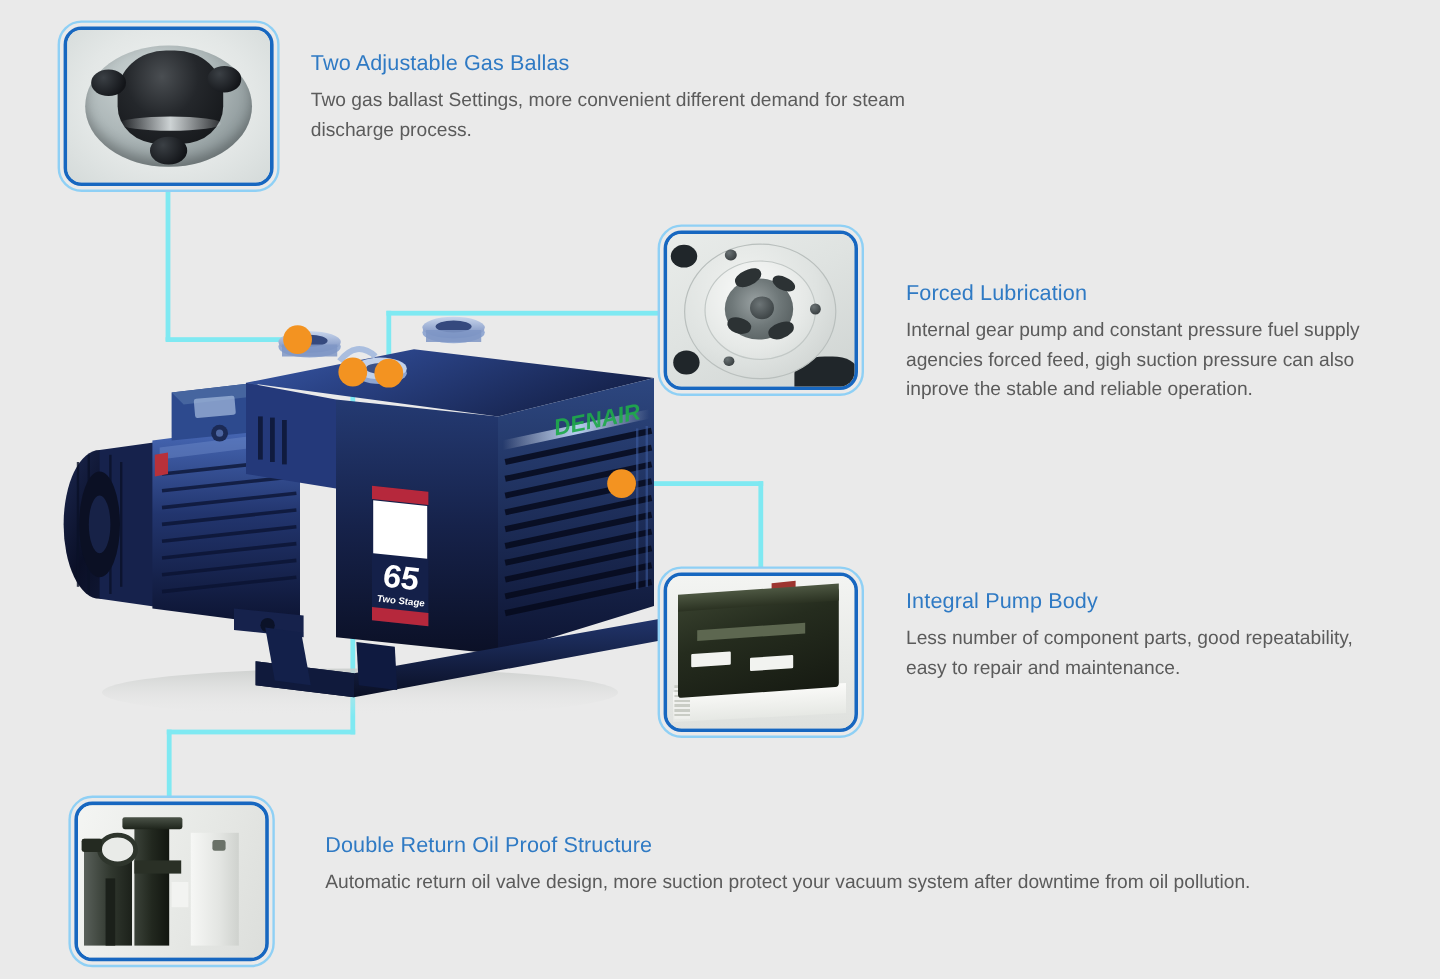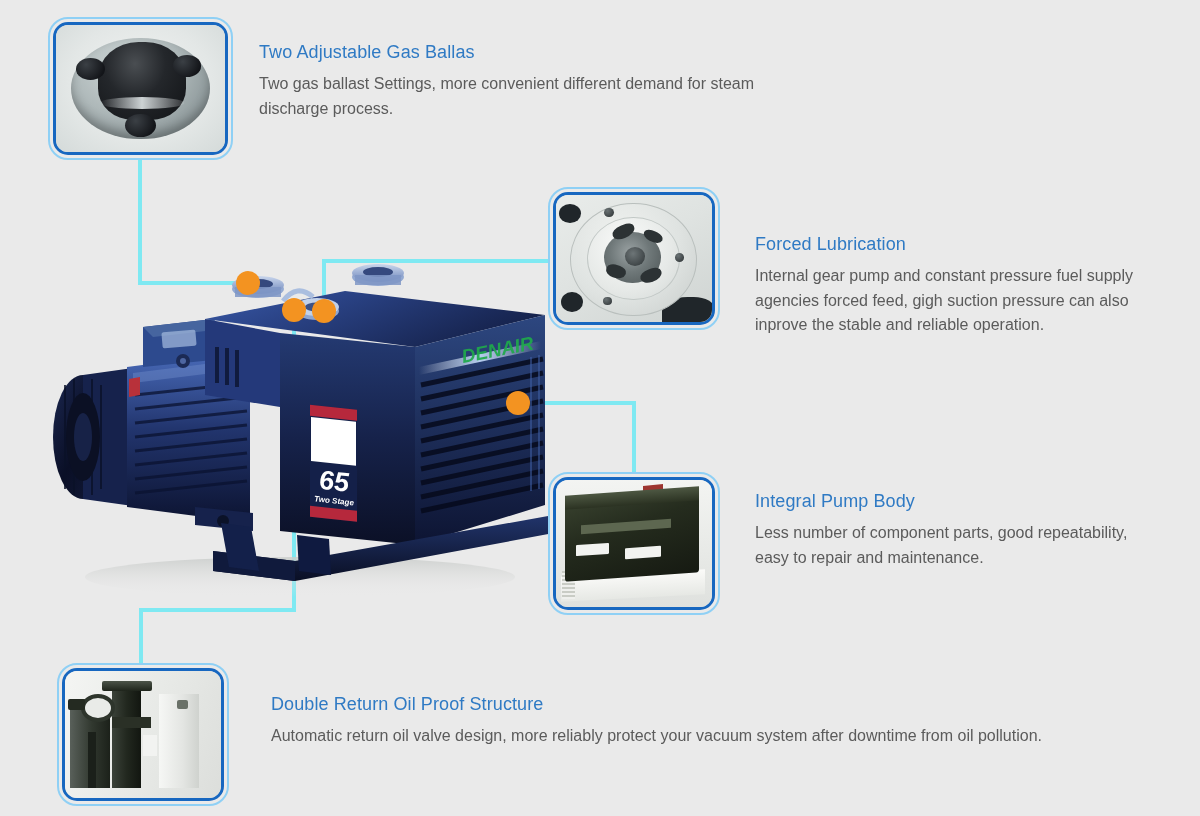--- a/index.html
+++ b/index.html
@@ -496,14 +496,14 @@
   <p>Internal gear pump and constant pressure fuel supply agencies forced feed, gigh suction pressure can also inprove the stable and reliable operation.</p>
 </div>
 
 <div class="block" style="left:755px; top:492px; width:380px;">
   <h3>Integral Pump Body</h3>
   <p>Less number of component parts, good repeatability, easy to repair and maintenance.</p>
 </div>
 
 <div class="block" style="left:271px; top:695px; width:880px;">
   <h3>Double Return Oil Proof Structure</h3>
-  <p>Automatic return oil valve design, more reliably protect your vacuum system after downtime from oil pollution.</p>
+  <p>Automatic return oil valve design, more suction protect your vacuum system after downtime from oil pollution.</p>
 </div>
 
 </body></html>

